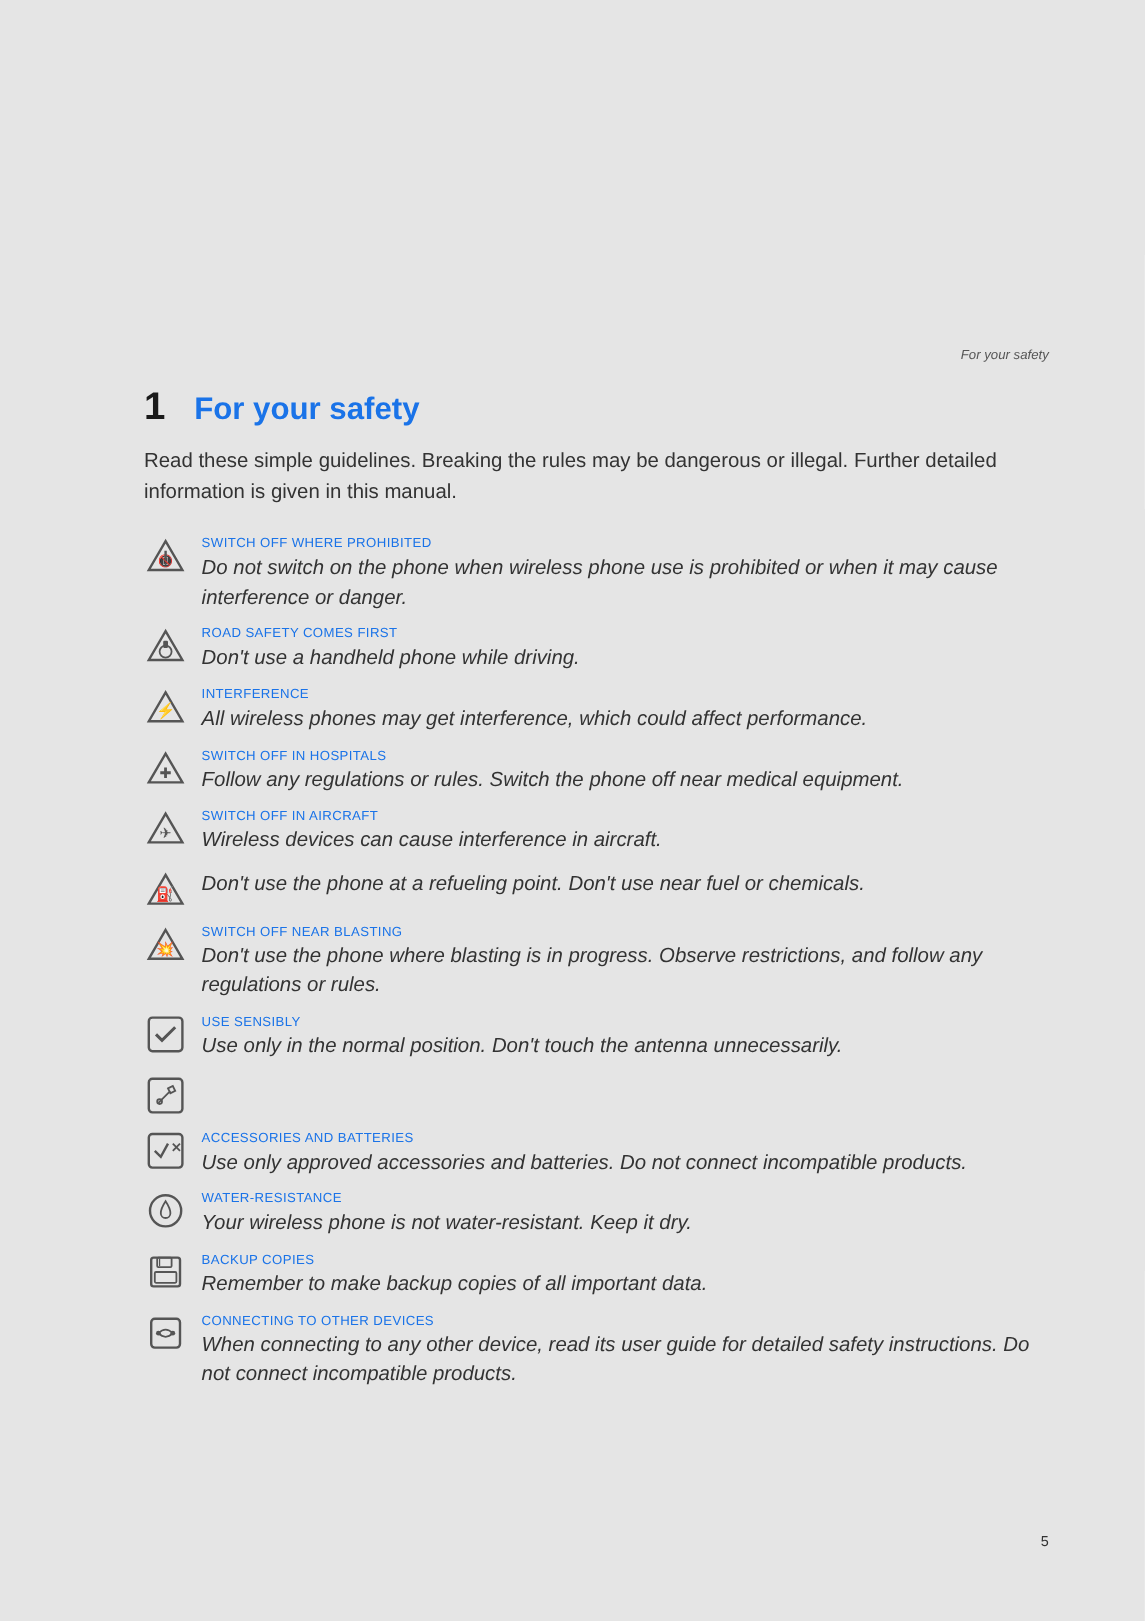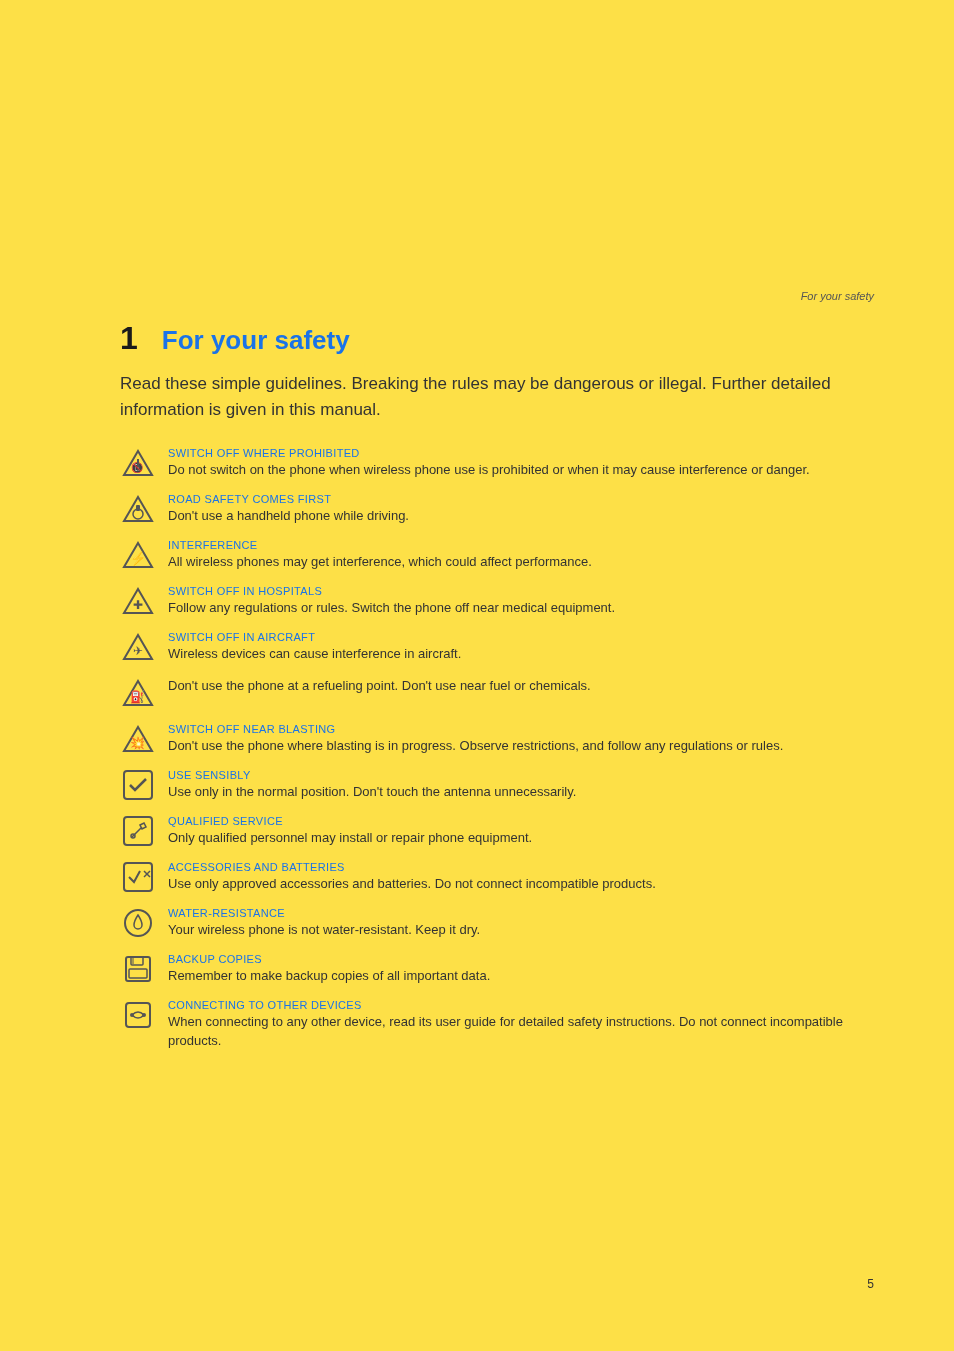--- a/index.html
+++ b/index.html
@@ -8,21 +8,21 @@
       background: #fff;
       font-family: 'Arial', sans-serif;
       width: 954px;
       min-height: 1351px;
       position: relative;
     }
 
     .page {
       width: 954px;
       min-height: 1351px;
-      background: #fde047;
+      background: #e5e5e5;
       position: relative;
       padding: 0;
     }
 
     .header-right {
       position: absolute;
       top: 290px;
       right: 80px;
       font-style: italic;
       font-size: 11px;
@@ -92,23 +92,24 @@
     .item-title {
       font-size: 11px;
       font-weight: normal;
       color: #1a73e8;
       text-transform: uppercase;
       letter-spacing: 0.03em;
       margin-bottom: 2px;
     }
 
     .item-desc {
-      font-size: 13px;
+      font-size: 17px;
       color: #333;
       line-height: 1.45;
+      font-style: italic;
     }
 
     .page-number {
       position: absolute;
       bottom: 60px;
       right: 80px;
       font-size: 12px;
       color: #333;
     }
 
@@ -245,24 +246,20 @@
 
       <div class="safety-item">
         <div class="icon-box">
           <svg class="icon-svg" viewBox="0 0 32 32" xmlns="http://www.w3.org/2000/svg">
             <rect x="2" y="2" width="28" height="28" rx="3" fill="none" stroke="#555" stroke-width="2"></rect>
 
             <path d="M10,22 L20,12 M18,10 L22,8 L24,12 L20,14 Z" fill="none" stroke="#555" stroke-width="1.5"></path>
             <circle cx="11" cy="21" r="2" fill="none" stroke="#555" stroke-width="1.5"></circle>
           </svg>
         </div>
-        <div class="text-content">
-          <div class="item-title">QUALIFIED SERVICE</div>
-          <div class="item-desc">Only qualified personnel may install or repair phone equipment.</div>
-        </div>
       </div>
 
       <div class="safety-item">
         <div class="icon-box">
           <svg class="icon-svg" viewBox="0 0 32 32" xmlns="http://www.w3.org/2000/svg">
             <rect x="2" y="2" width="28" height="28" rx="3" fill="none" stroke="#555" stroke-width="2"></rect>
 
             <polyline points="7,16 12,21 18,10" fill="none" stroke="#555" stroke-width="2"></polyline>
             <line x1="22" y1="10" x2="28" y2="16" stroke="#555" stroke-width="1.5"></line>
             <line x1="28" y1="10" x2="22" y2="16" stroke="#555" stroke-width="1.5"></line>

